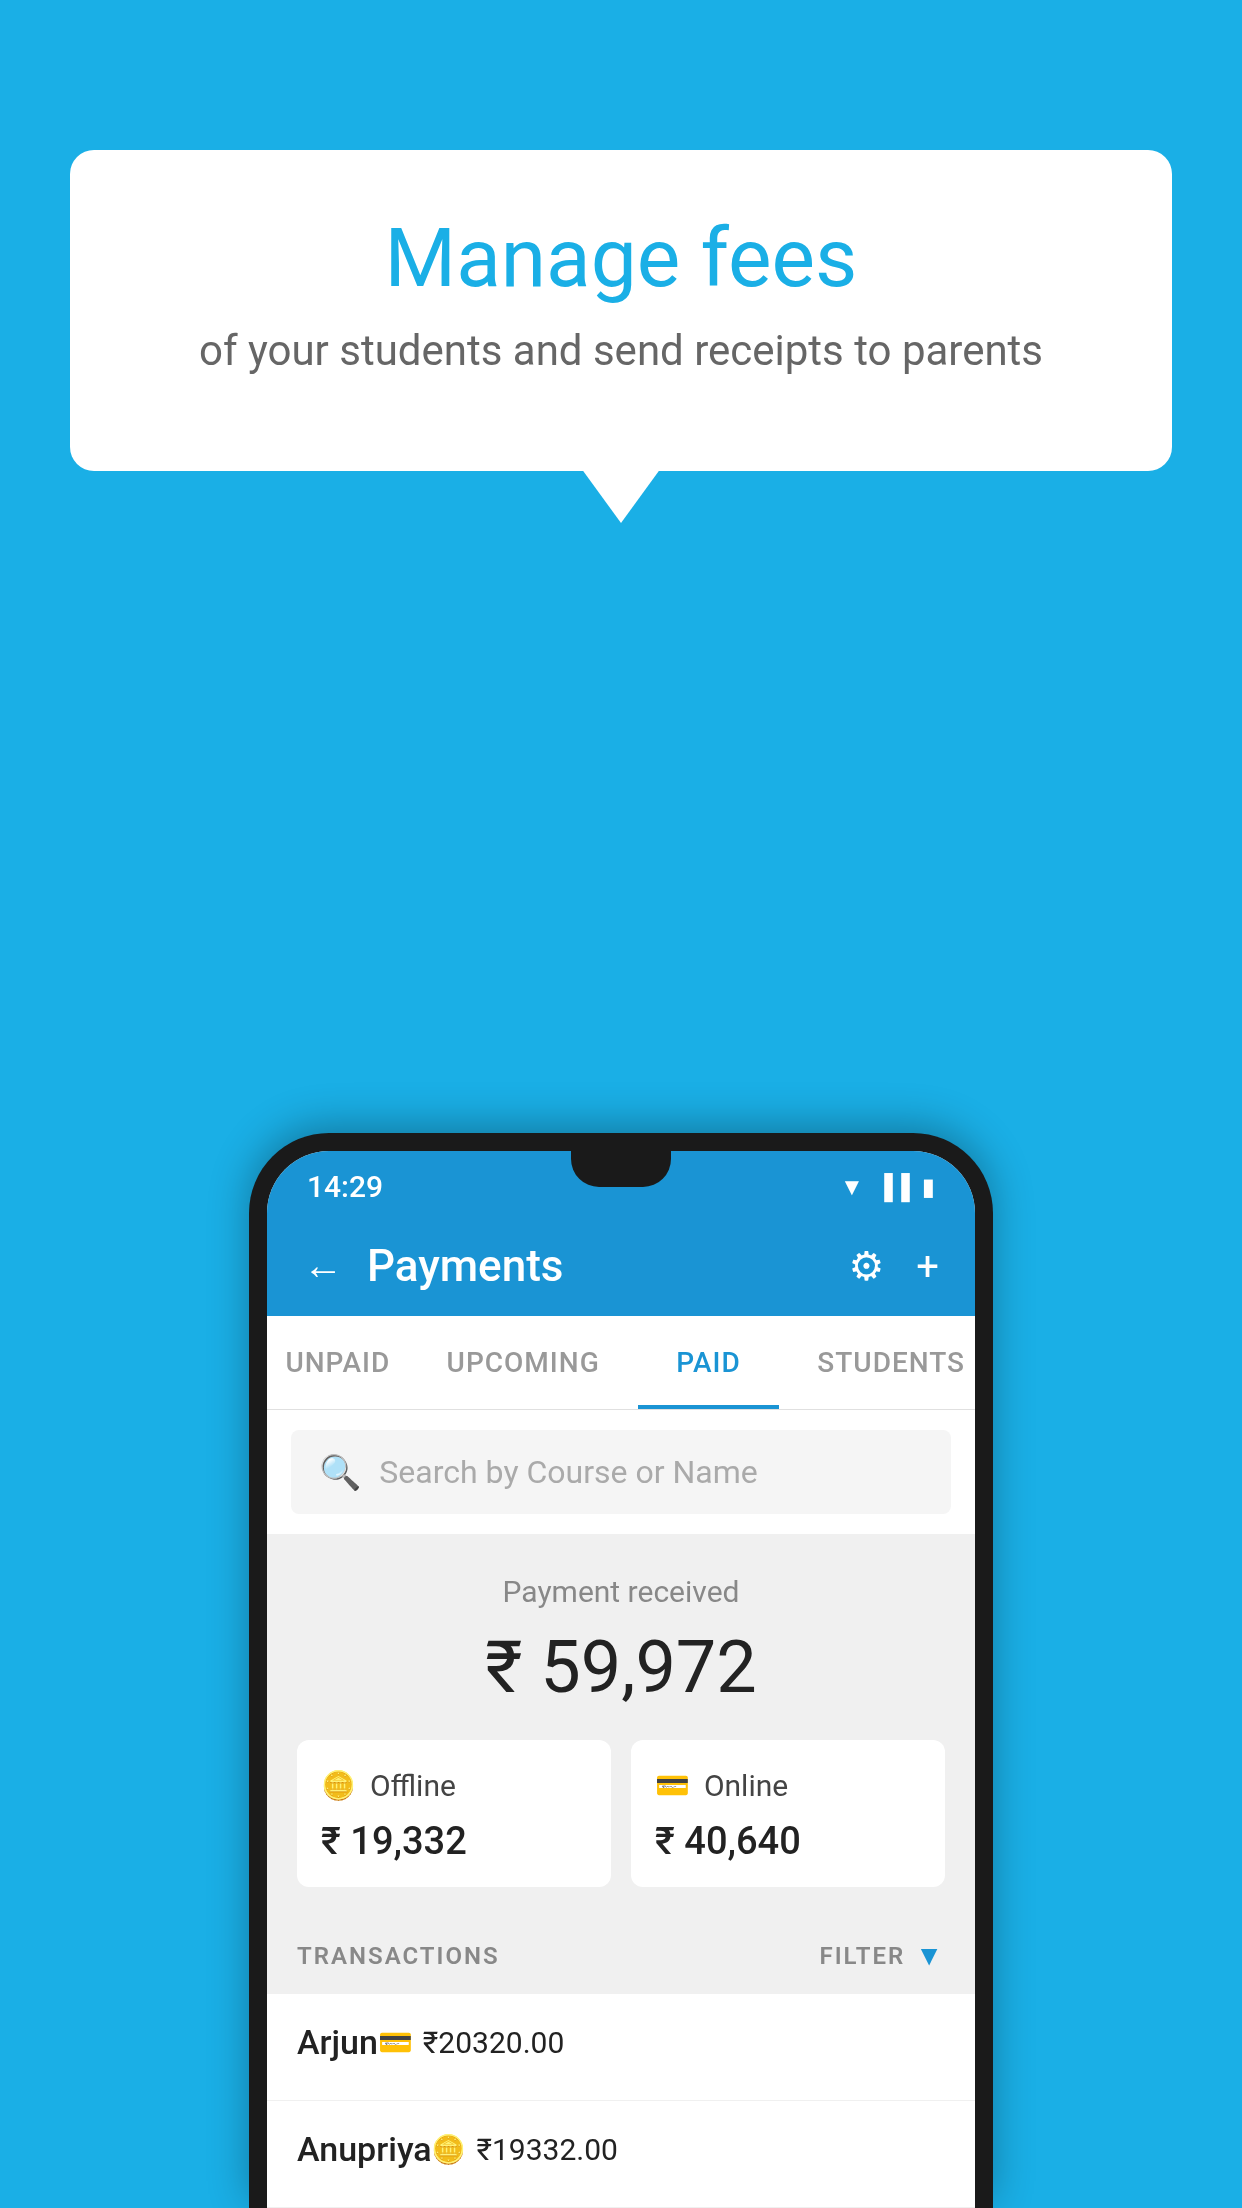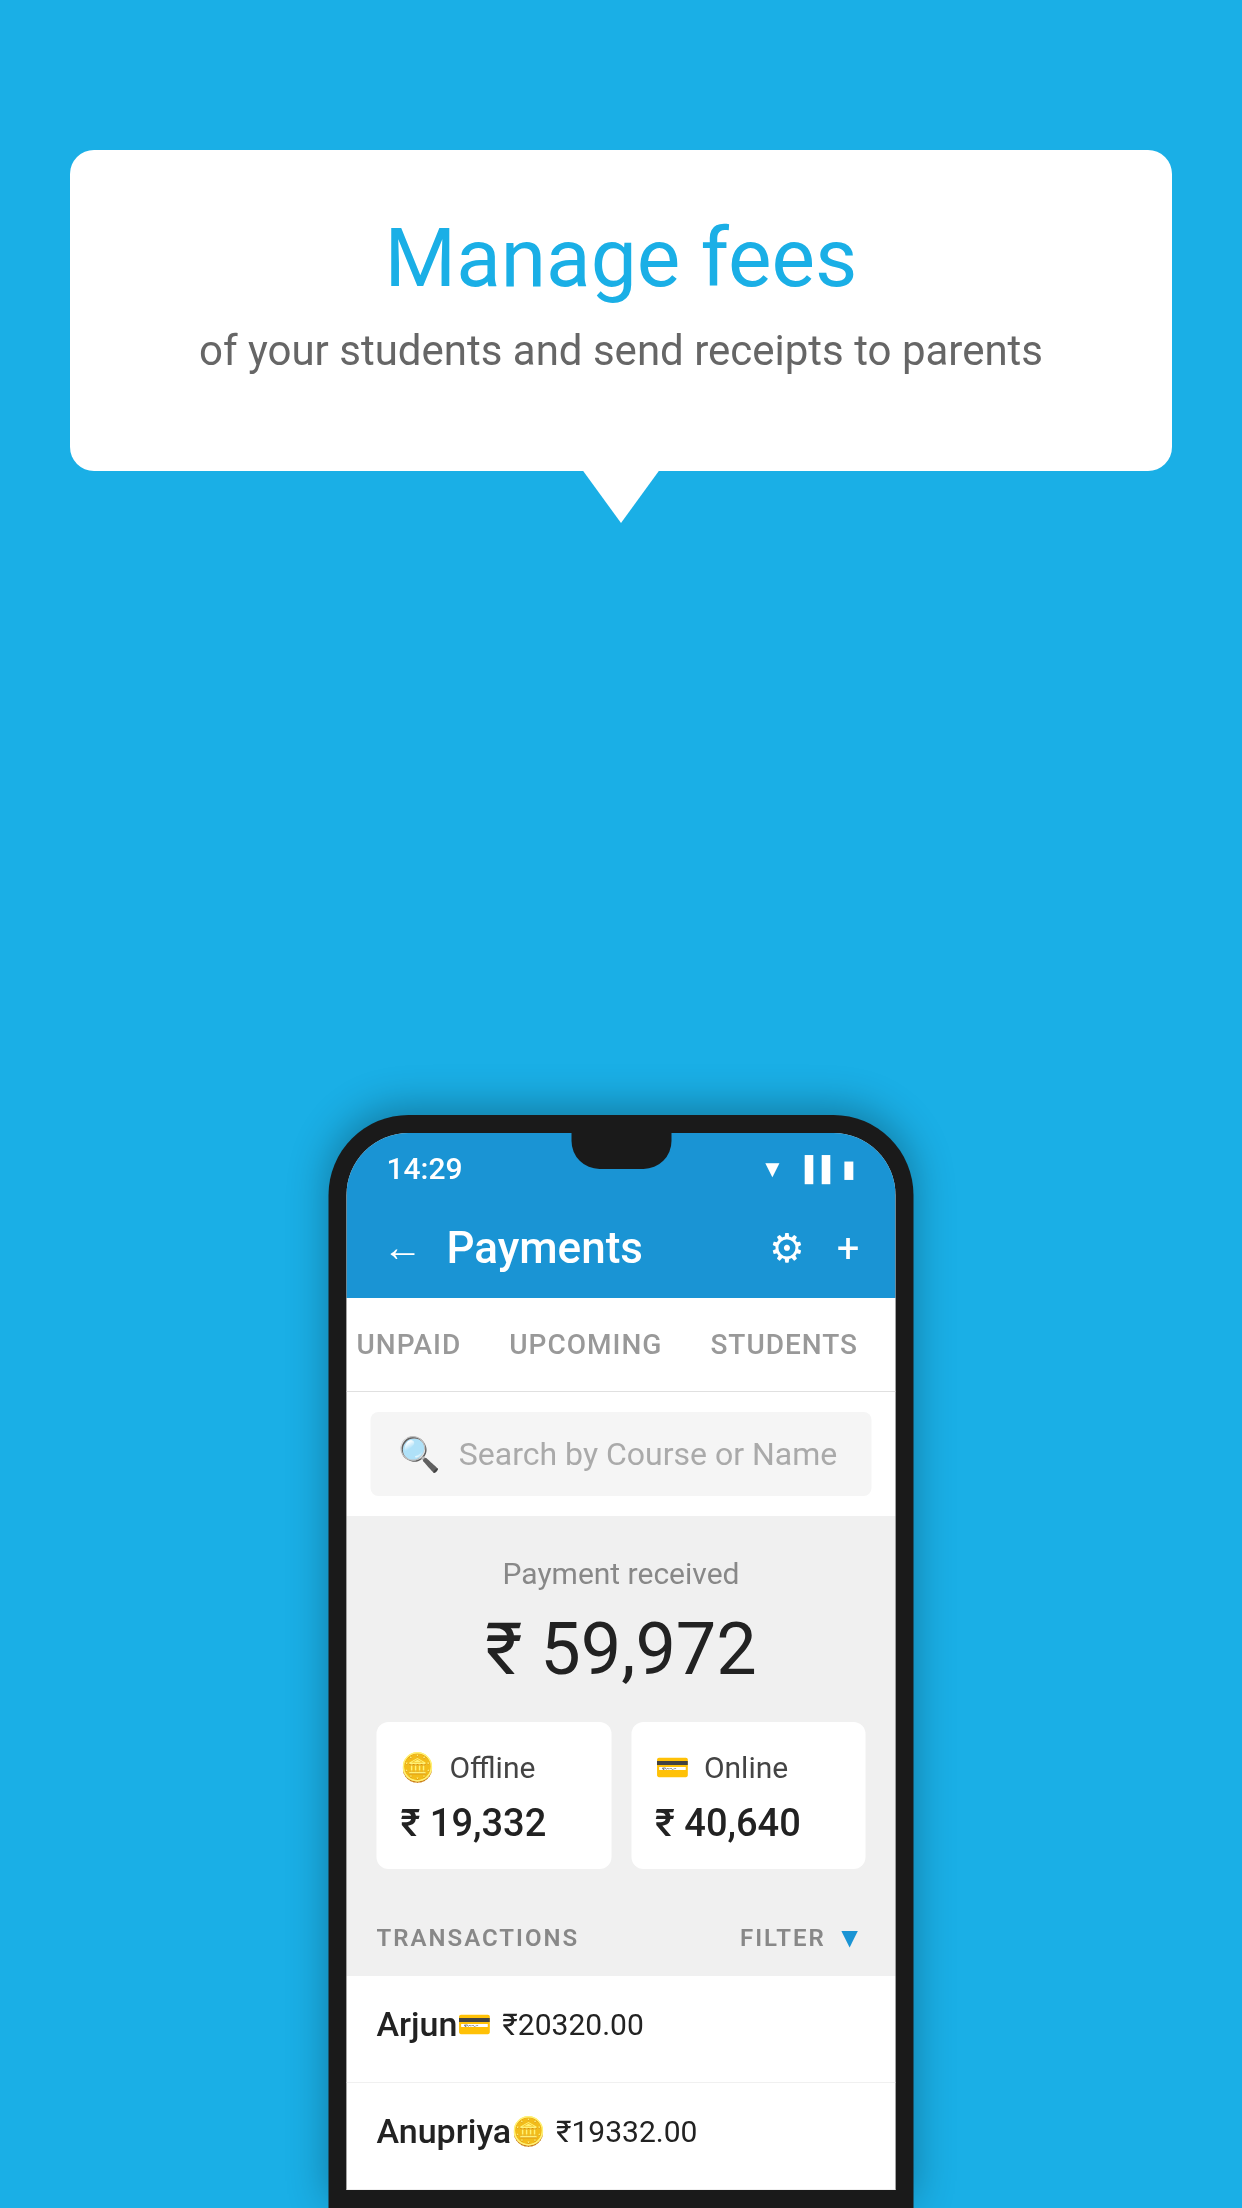--- a/index.html
+++ b/index.html
@@ -55,24 +55,24 @@
       color: #666;
       font-weight: 400;
     }
 
     
     .phone-frame {
       position: absolute;
       bottom: 0;
       left: 50%;
       transform: translateX(-50%);
-      width: 585px;
+      width: 744px;
       background: #1a1a1a;
       border-radius: 80px 80px 0 0;
-      padding: 18px 18px 18px;
+      padding: 18px 18px 0;
       box-shadow: 0 -8px 40px rgba(0,0,0,0.3);
     }
 
     .phone-screen {
       background: #f0f0f0;
       border-radius: 62px 62px 0 0;
       overflow: hidden;
     }
 
     
@@ -384,25 +384,25 @@
       </div>
     </div>
 
     <div class="tabs-container">
       <div class="tab">
         <span>UNPAID</span>
       </div>
       <div class="tab">
         <span>UPCOMING</span>
       </div>
+      <div class="tab active">
+        <span>PAID</span>
+      </div>
       <div class="tab">
         <span>STUDENTS</span>
-      </div>
-      <div class="tab active">
-        <span>PAID</span>
       </div>
     </div>
 
     <div class="search-container">
       <div class="search-bar">
         <span class="search-icon-wrap">🔍</span>
         <span class="search-placeholder">Search by Course or Name</span>
       </div>
     </div>
 

